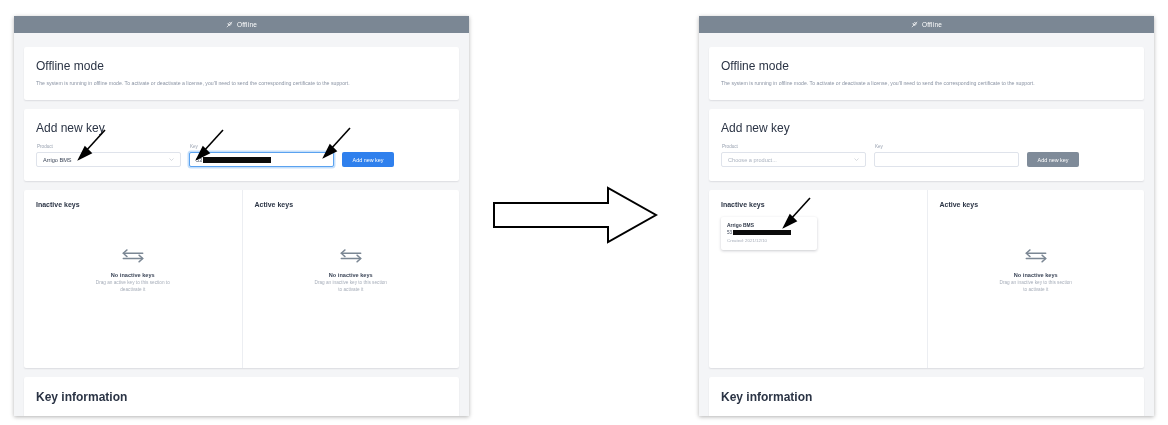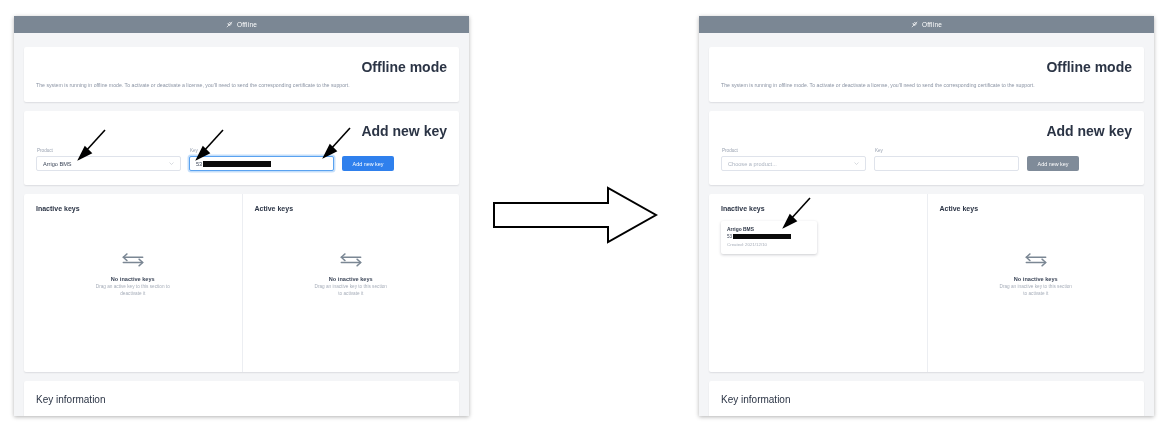--- a/index.html
+++ b/index.html
@@ -43,25 +43,24 @@
   .card {
     background: #ffffff;
     margin: 0 10px;
     border-radius: 2px;
     box-shadow: 0 1px 1.5px rgba(16,24,40,0.10);
   }
   .spacer-top { height: 14px; }
   .gap { height: 9px; }
 
   .card-title {
-    font-size: 14px;
-    font-weight: bold;
+    font-size: 12px;
+    font-weight: normal;
     color: #2b3445;
     padding: 12px 12px 0 12px;
-    text-align: right;
   }
   .card-desc {
     font-size: 5.2px;
     color: #8a93a3;
     padding: 7px 12px 13px 12px;
     line-height: 1.35;
   }
 
   
   .form-body {
@@ -191,22 +190,22 @@
     margin-left: 1px;
   }
   .keycard-created {
     font-size: 4.4px;
     color: #a6adb9;
     margin-top: 3px;
   }
 
   
   .keyinfo-title {
-    font-size: 10px;
-    font-weight: normal;
+    font-size: 12px;
+    font-weight: bold;
     color: #2b3445;
     padding: 13px 12px 15px 12px;
   }
 
   
   .anno { position: absolute; pointer-events: none; }
 
   
   .big-arrow { position: absolute; left: 492px; top: 186px; }
 </style>

